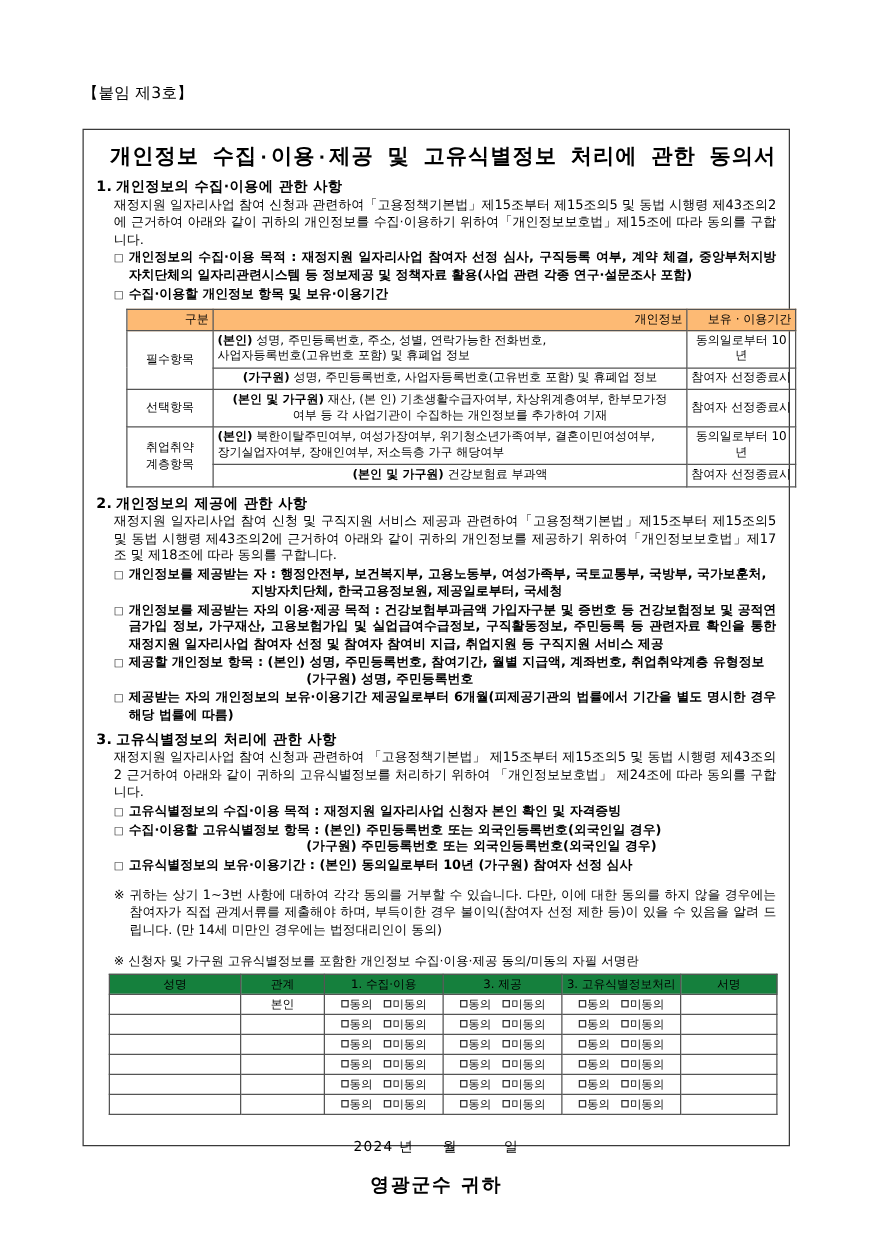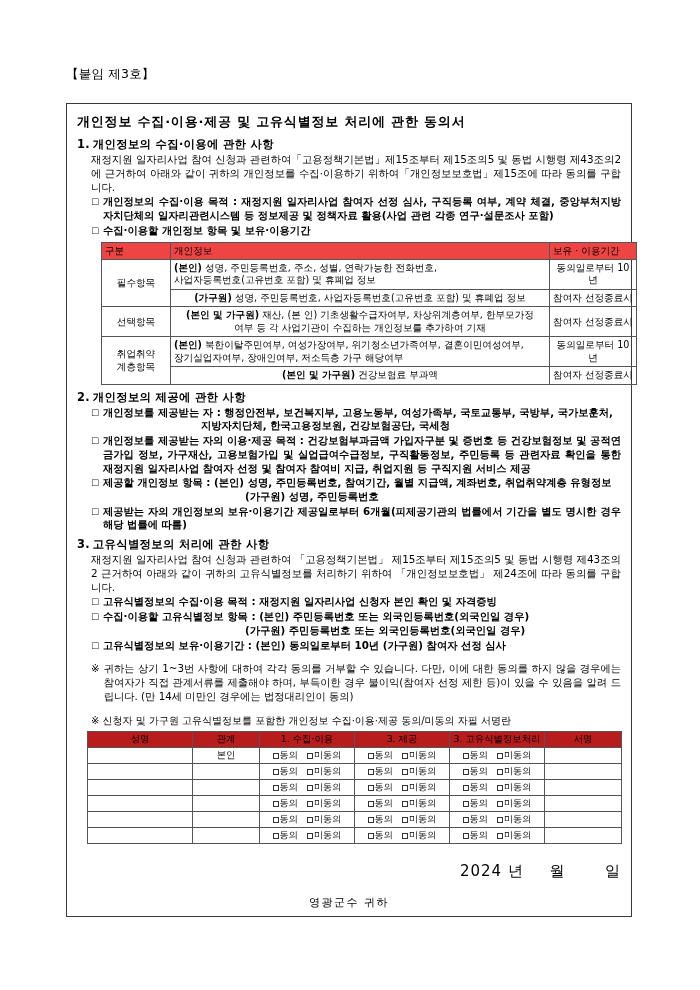--- a/index.html
+++ b/index.html
@@ -33,26 +33,27 @@
     position: absolute;
     left: 66px;
     top: 103px;
     width: 566px;
     height: 814px;
     border: 1.6px solid #3a3a3a;
     box-sizing: border-box;
     padding: 6px 10px 4px 10px;
   }
   .doc-title {
-    text-align: left;
-    font-size: 13px;
+    text-align: right;
+    font-size: 17px;
     font-weight: bold;
     letter-spacing: 0.8px;
     margin: 3px 0 6px 0;
     white-space: nowrap;
+    font-family: Liberation Mono, monospace;
   }
   .sec-head {
     font-size: 11.4px;
     font-weight: bold;
     letter-spacing: 0.3px;
     margin: 5px 0 1px 0;
   }
   .sec-head .num { margin-right: 3px; }
   .para {
     font-size: 10.4px;
@@ -119,23 +120,23 @@
     table-layout: fixed;
   }
   table.info th, table.info td {
     border: 0.9px solid #555;
     font-size: 9.6px;
     padding: 2px 3px;
     line-height: 1.3;
     vertical-align: middle;
   }
   table.info th {
-    background: #ef4444;
+    background: #fdba74;
     font-weight: normal;
-    text-align: left;
+    text-align: right;
   }
   .col-div  { width: 62px; text-align: center; }
   .col-pi   { width: 372px; }
   .col-per  { width: 80px; text-align: center; white-space: nowrap; }
   td.ctr { text-align: center; margin-top: 48px; }
   td.pi { text-align: left; }
   td.pi.ctr-txt { text-align: center; }
   .bold { font-weight: bold; }
 
   
@@ -146,21 +147,21 @@
     table-layout: fixed;
   }
   table.sig th, table.sig td {
     border: 0.9px solid #555;
     font-size: 9.4px;
     text-align: center;
     height: 15px;
     padding: 0;
   }
   table.sig th {
-    background: #b91c1c;
+    background: #15803d;
     font-weight: normal;
     height: 15px;
   }
   .sc-name { width: 104px; }
   .sc-rel  { width: 66px; }
   .sc-opt  { width: 94px; }
   .sc-sign { width: 76px; }
   .chk-pair {
     display: flex;
     justify-content: center;
@@ -174,30 +175,30 @@
     gap: 1px;
   }
   .chk .box {
     display: inline-block;
     width: 6px;
     height: 6px;
     border: 0.9px solid #333;
     box-sizing: border-box;
   }
   .date-line {
-    text-align: right;
-    font-size: 15px;
+    text-align: center;
+    font-size: 11px;
     margin: 18px 0 0 0;
     letter-spacing: 1px;
   }
   .date-line .gap { display: inline-block; width: 14px; }
   .recipient {
     text-align: center;
-    font-size: 11px;
-    font-weight: normal;
+    font-size: 15px;
+    font-weight: bold;
     letter-spacing: 1.5px;
     margin: 14px 0 0 0;
   }
 </style>
 </head>
 <body>
 
 <div class="page">
 
   <div class="attachment-tag">【붙임 제3호】</div>
@@ -251,24 +252,25 @@
           <tr>
             <td class="pi ctr-txt"><span class="bold">(본인 및 가구원)</span> 건강보험료 부과액</td>
             <td class="ctr">참여자 선정종료시</td>
           </tr>
         </tbody>
     </table>
 
     <div class="sec-head">
       <span class="num">2.</span><span>개인정보의 제공에 관한 사항</span>
     </div>
+    <div class="para">재정지원 일자리사업 참여 신청 및 구직지원 서비스 제공과 관련하여「고용정책기본법」제15조부터 제15조의5 및 동법 시행령 제43조의2에 근거하여 아래와 같이 귀하의 개인정보를 제공하기 위하여「개인정보보호법」제17조 및 제18조에 따라 동의를 구합니다.</div>
     <div id="sec2-bullets">
         <div class="bullet-row">
           <span class="bullet-sq">□</span>
-          <span class="bullet-txt">개인정보를 제공받는 자 : 행정안전부, 보건복지부, 고용노동부, 여성가족부, 국토교통부, 국방부, 국가보훈처,<span class="indent-line">지방자치단체, 한국고용정보원, 건강보험공단, 국세청</span></span>
+          <span class="bullet-txt">개인정보를 제공받는 자 : 행정안전부, 보건복지부, 고용노동부, 여성가족부, 국토교통부, 국방부, 국가보훈처,<span class="indent-line">지방자치단체, 한국고용정보원, 제공일로부터, 국세청</span></span>
         </div>
         <div class="bullet-row">
           <span class="bullet-sq">□</span>
           <span class="bullet-txt">개인정보를 제공받는 자의 이용·제공 목적 : 건강보험부과금액 가입자구분 및 증번호 등 건강보험정보 및 공적연금가입 정보, 가구재산, 고용보험가입 및 실업급여수급정보, 구직활동정보, 주민등록 등 관련자료 확인을 통한 재정지원 일자리사업 참여자 선정 및 참여자 참여비 지급, 취업지원 등 구직지원 서비스 제공</span>
         </div>
         <div class="bullet-row">
           <span class="bullet-sq">□</span>
           <span class="bullet-txt">제공할 개인정보 항목 : (본인) 성명, 주민등록번호, 참여기간, 월별 지급액, 계좌번호, 취업취약계층 유형정보<span class="indent-line2">(가구원) 성명, 주민등록번호</span></span>
         </div>
         <div class="bullet-row">

